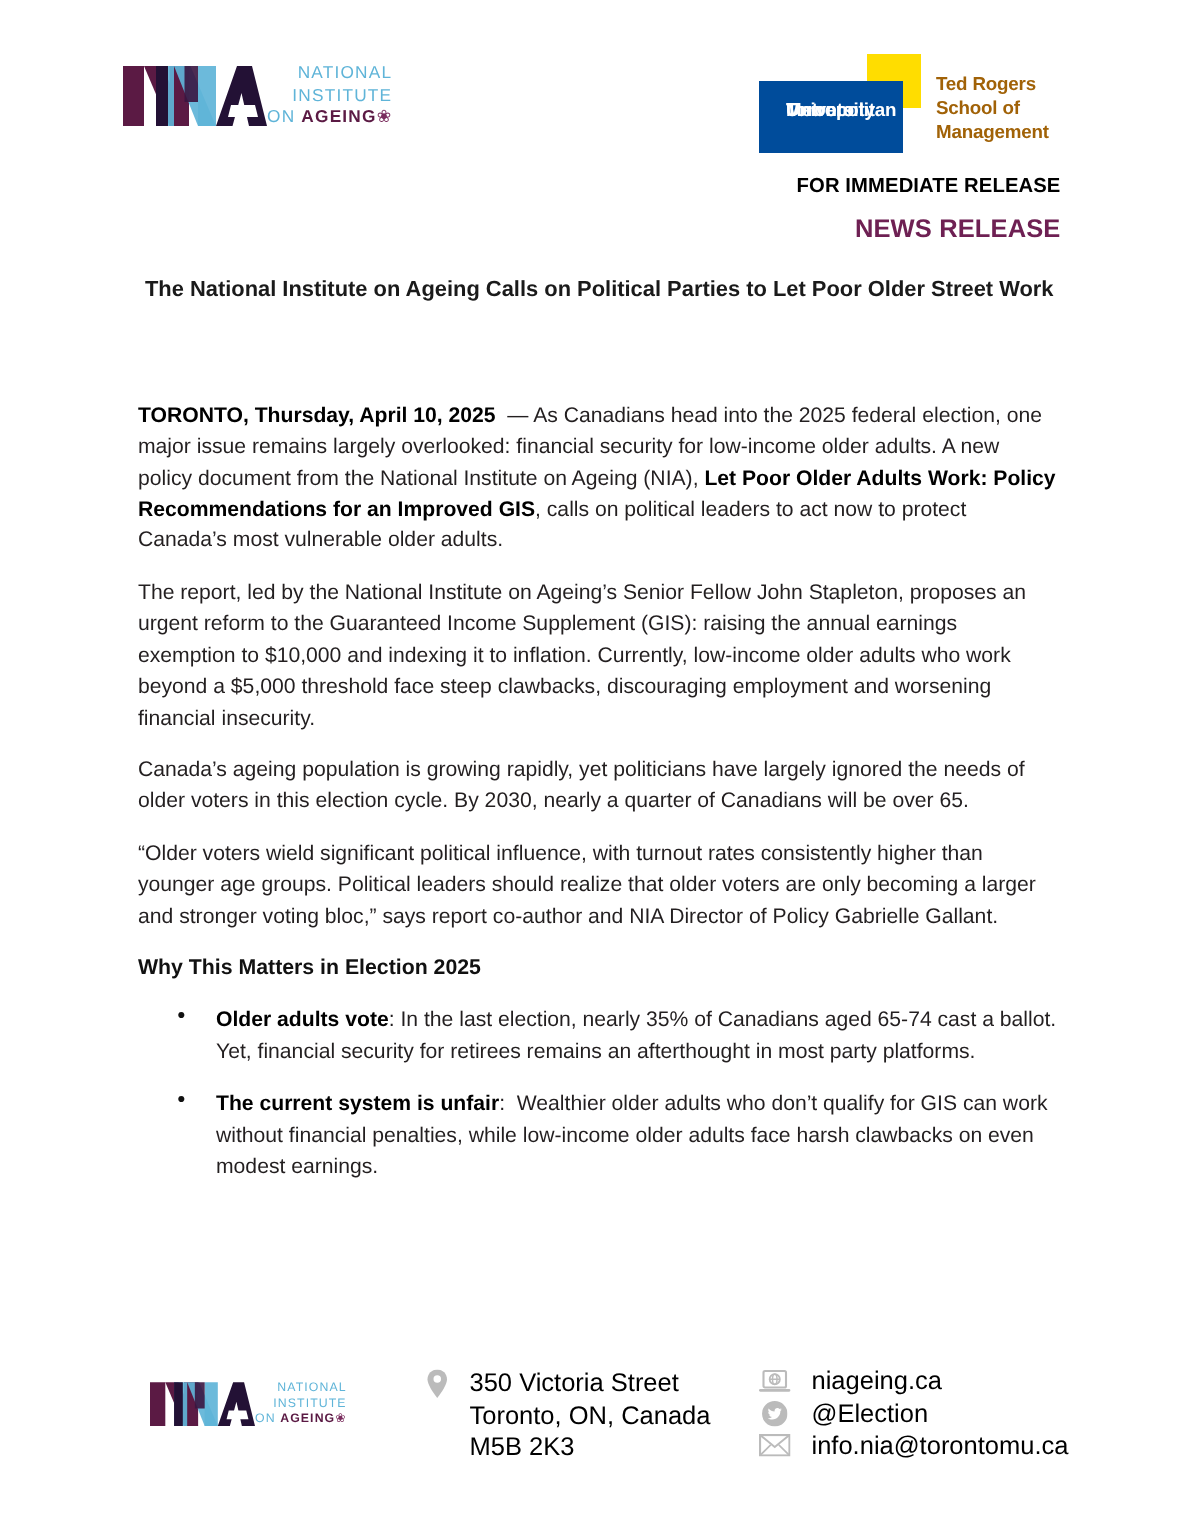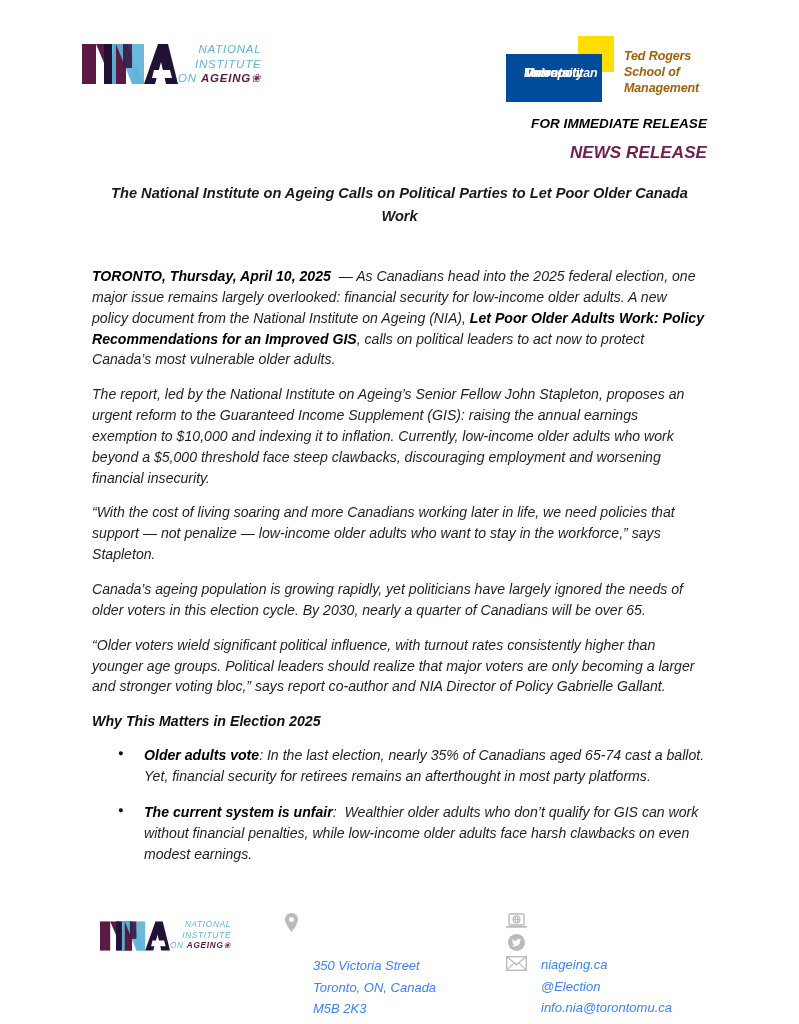--- a/index.html
+++ b/index.html
@@ -8,21 +8,20 @@
     height: 1024px;
     background: #ffffff;
     font-family: "Liberation Sans", sans-serif;
   }
   .page {
     position: relative;
     width: 799px;
     height: 1024px;
     background: #ffffff;
     overflow: hidden;
-    font-style: italic;
   }
 
   
   .header {
     position: absolute;
     top: 28px; left: 0; right: 0;
     height: 78px;
   }
 
   
@@ -153,24 +152,23 @@
     display: flex; flex-direction: column;
     align-items: center;
     flex: none;
   }
   .fc-icons .ico {
     height: 21.5px;
     display: flex; align-items: center; justify-content: center;
   }
   .fc-lines {
     margin-left: 14px;
-    font-size: 13px;
-    color: #3b82f6;
+    font-size: 17px;
+    color: #000000;
     line-height: 21.5px;
-    margin-top: 44px;
   }
   .fc-lines div { white-space: nowrap; }
   .pin-wrap { padding-top: 2px; }
 </style>
 </head>
 <body>
 
 <div class="page">
 
   <div class="header">
@@ -214,33 +212,32 @@
         <div>Management</div>
       </div>
     </div>
   </div>
 
   <div class="release-labels">
     <div class="fir">FOR IMMEDIATE RELEASE</div>
     <div class="news-release">NEWS RELEASE</div>
   </div>
 
-  <div class="doc-title">The National Institute on Ageing Calls on Political Parties to Let Poor Older Canada Work</div>
+  <div class="doc-title">The National Institute on Ageing Calls on Political Parties to Let Poor Older Street Work</div>
 
   <div class="body-copy">
 
     <p><b>TORONTO, Thursday, April 10, 2025</b><span>&nbsp; — As Canadians head into the 2025 federal election, one major issue remains largely overlooked: financial security for low-income older adults. A new policy document from the National Institute on Ageing (NIA), </span><b>Let Poor Older Adults Work: Policy Recommendations for an Improved GIS</b><span>, calls on political leaders to act now to protect Canada’s most vulnerable older adults.</span></p>
 
     <p>The report, led by the National Institute on Ageing’s Senior Fellow John Stapleton, proposes an urgent reform to the Guaranteed Income Supplement (GIS): raising the annual earnings exemption to $10,000 and indexing it to inflation. Currently, low-income older adults who work beyond a $5,000 threshold face steep clawbacks, discouraging employment and worsening financial insecurity.</p>
 
-    <p>“With the cost of living soaring and more Canadians working later in life, we need policies that support — not penalize — low-income older adults who want to stay in the workforce,” says Stapleton.</p>
 
     <p>Canada’s ageing population is growing rapidly, yet politicians have largely ignored the needs of older voters in this election cycle. By 2030, nearly a quarter of Canadians will be over 65.</p>
 
-    <p>“Older voters wield significant political influence, with turnout rates consistently higher than younger age groups. Political leaders should realize that major voters are only becoming a larger and stronger voting bloc,” says report co-author and NIA Director of Policy Gabrielle Gallant.</p>
+    <p>“Older voters wield significant political influence, with turnout rates consistently higher than younger age groups. Political leaders should realize that older voters are only becoming a larger and stronger voting bloc,” says report co-author and NIA Director of Policy Gabrielle Gallant.</p>
 
     <div class="section-head">Why This Matters in Election 2025</div>
 
     <ul class="bullets">
       <li><b>Older adults vote</b><span>: In the last election, nearly 35% of Canadians aged 65-74 cast a ballot. Yet, financial security for retirees remains an afterthought in most party platforms.</span></li>
       <li><b>The current system is unfair</b><span>:&nbsp; Wealthier older adults who don’t qualify for GIS can work without financial penalties, while low-income older adults face harsh clawbacks on even modest earnings.</span></li>
     </ul>
   </div>
 
   <div class="footer">

